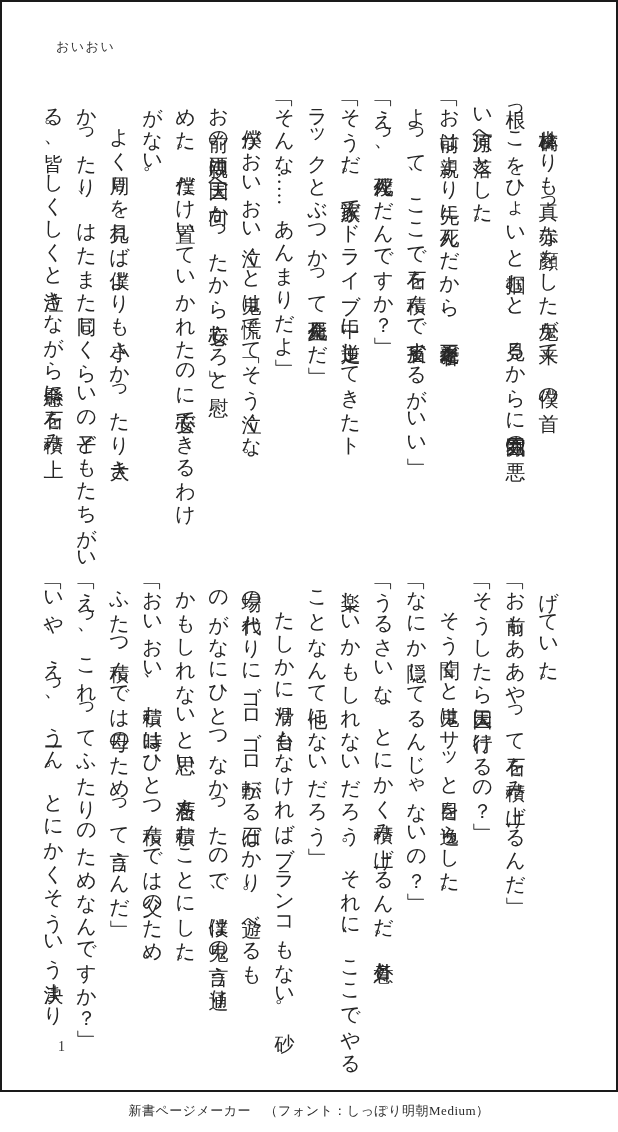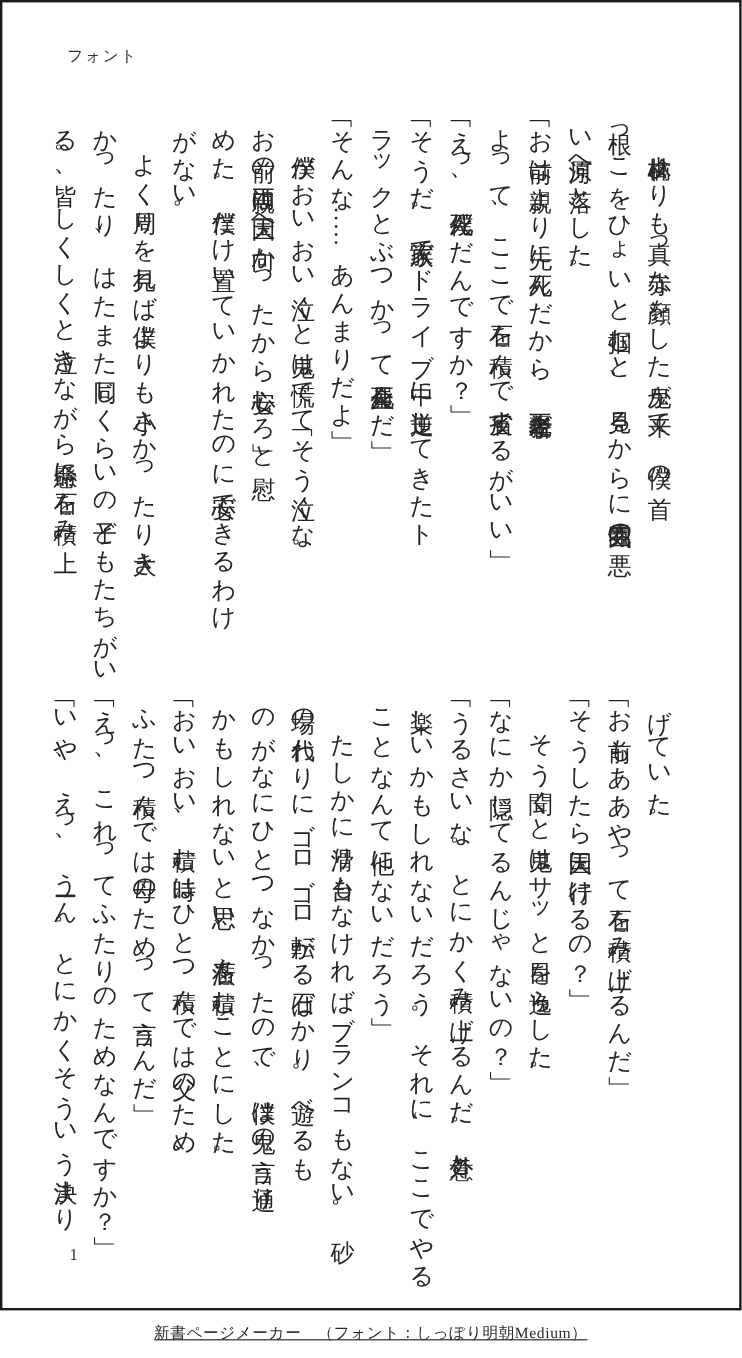--- a/index.html
+++ b/index.html
@@ -59,28 +59,27 @@
   .footer-credit {
     position: absolute;
     left: 0;
     right: 0;
     top: 1102px;
     text-align: center;
     font-size: 13px;
     letter-spacing: 0.5px;
     color: #2b2b2b;
     white-space: pre;
-    text-decoration: underline;
   }
 </style>
 </head>
 <body>
 
 <div class="page">
-  <div class="running-header">フォント</div>
+  <div class="running-header">おいおい</div>
 
   <div class="text-block block-top">　林檎よりも真っ赤な顔をした鬼が来て、僕の首
 根っこをひょいと掴むと、見るからに雰囲気の悪
 い河原へ落とした。
 「お前は親より先に死んだから、親不孝者だ。
 よって、ここで石を積んで反省するがいい」
 「えっ、僕死んだんですか？」
 「そうだ。家族でドライブ中に逆走してきたト
 ラックとぶつかって全員死んだ」
 「そんな……あんまりだよ」

